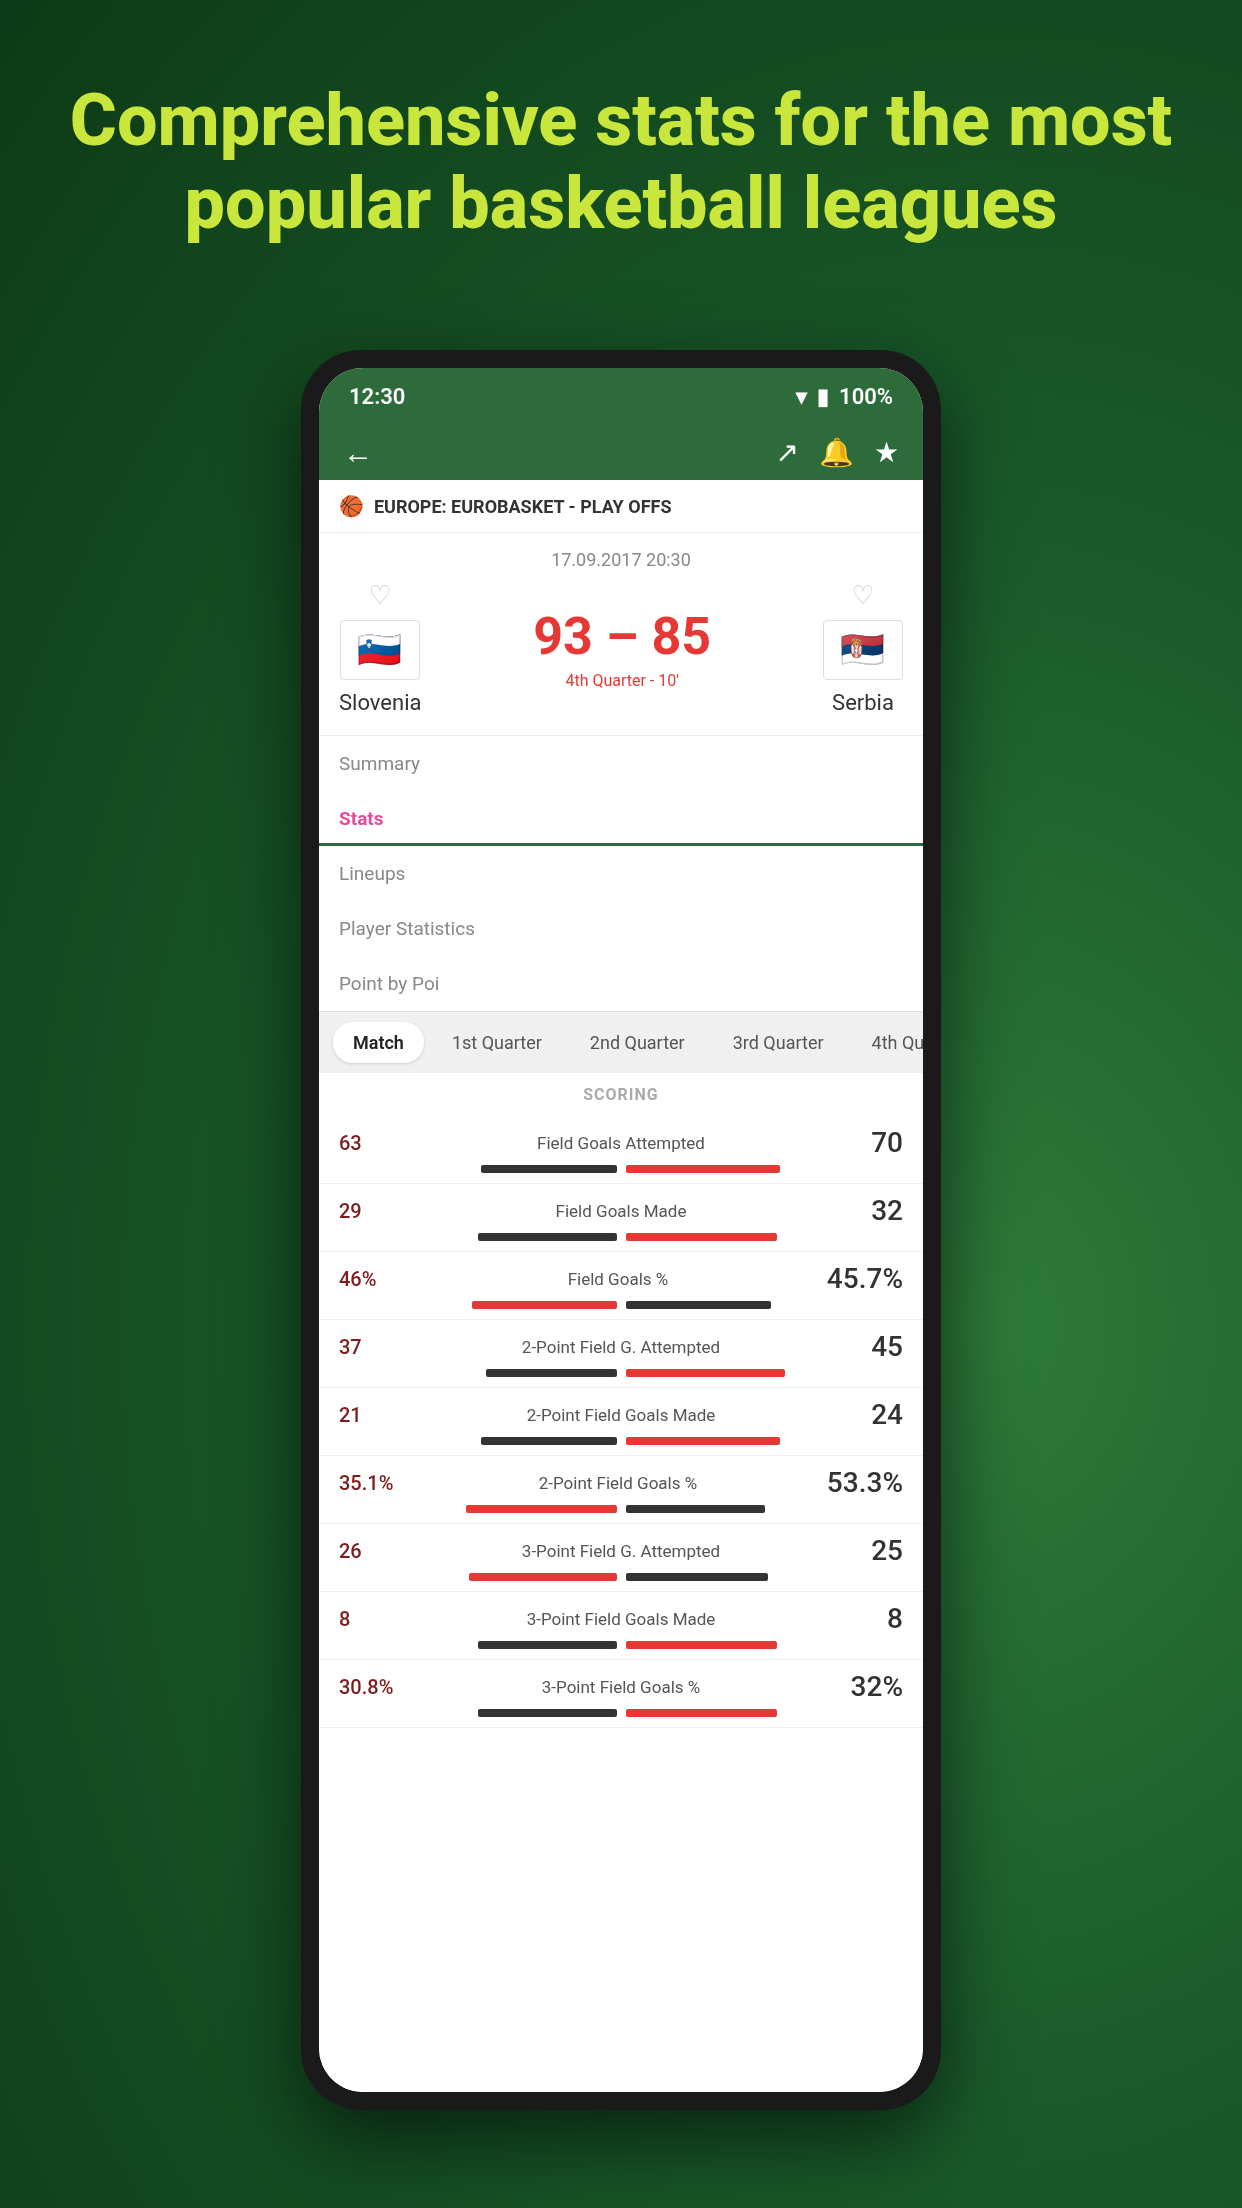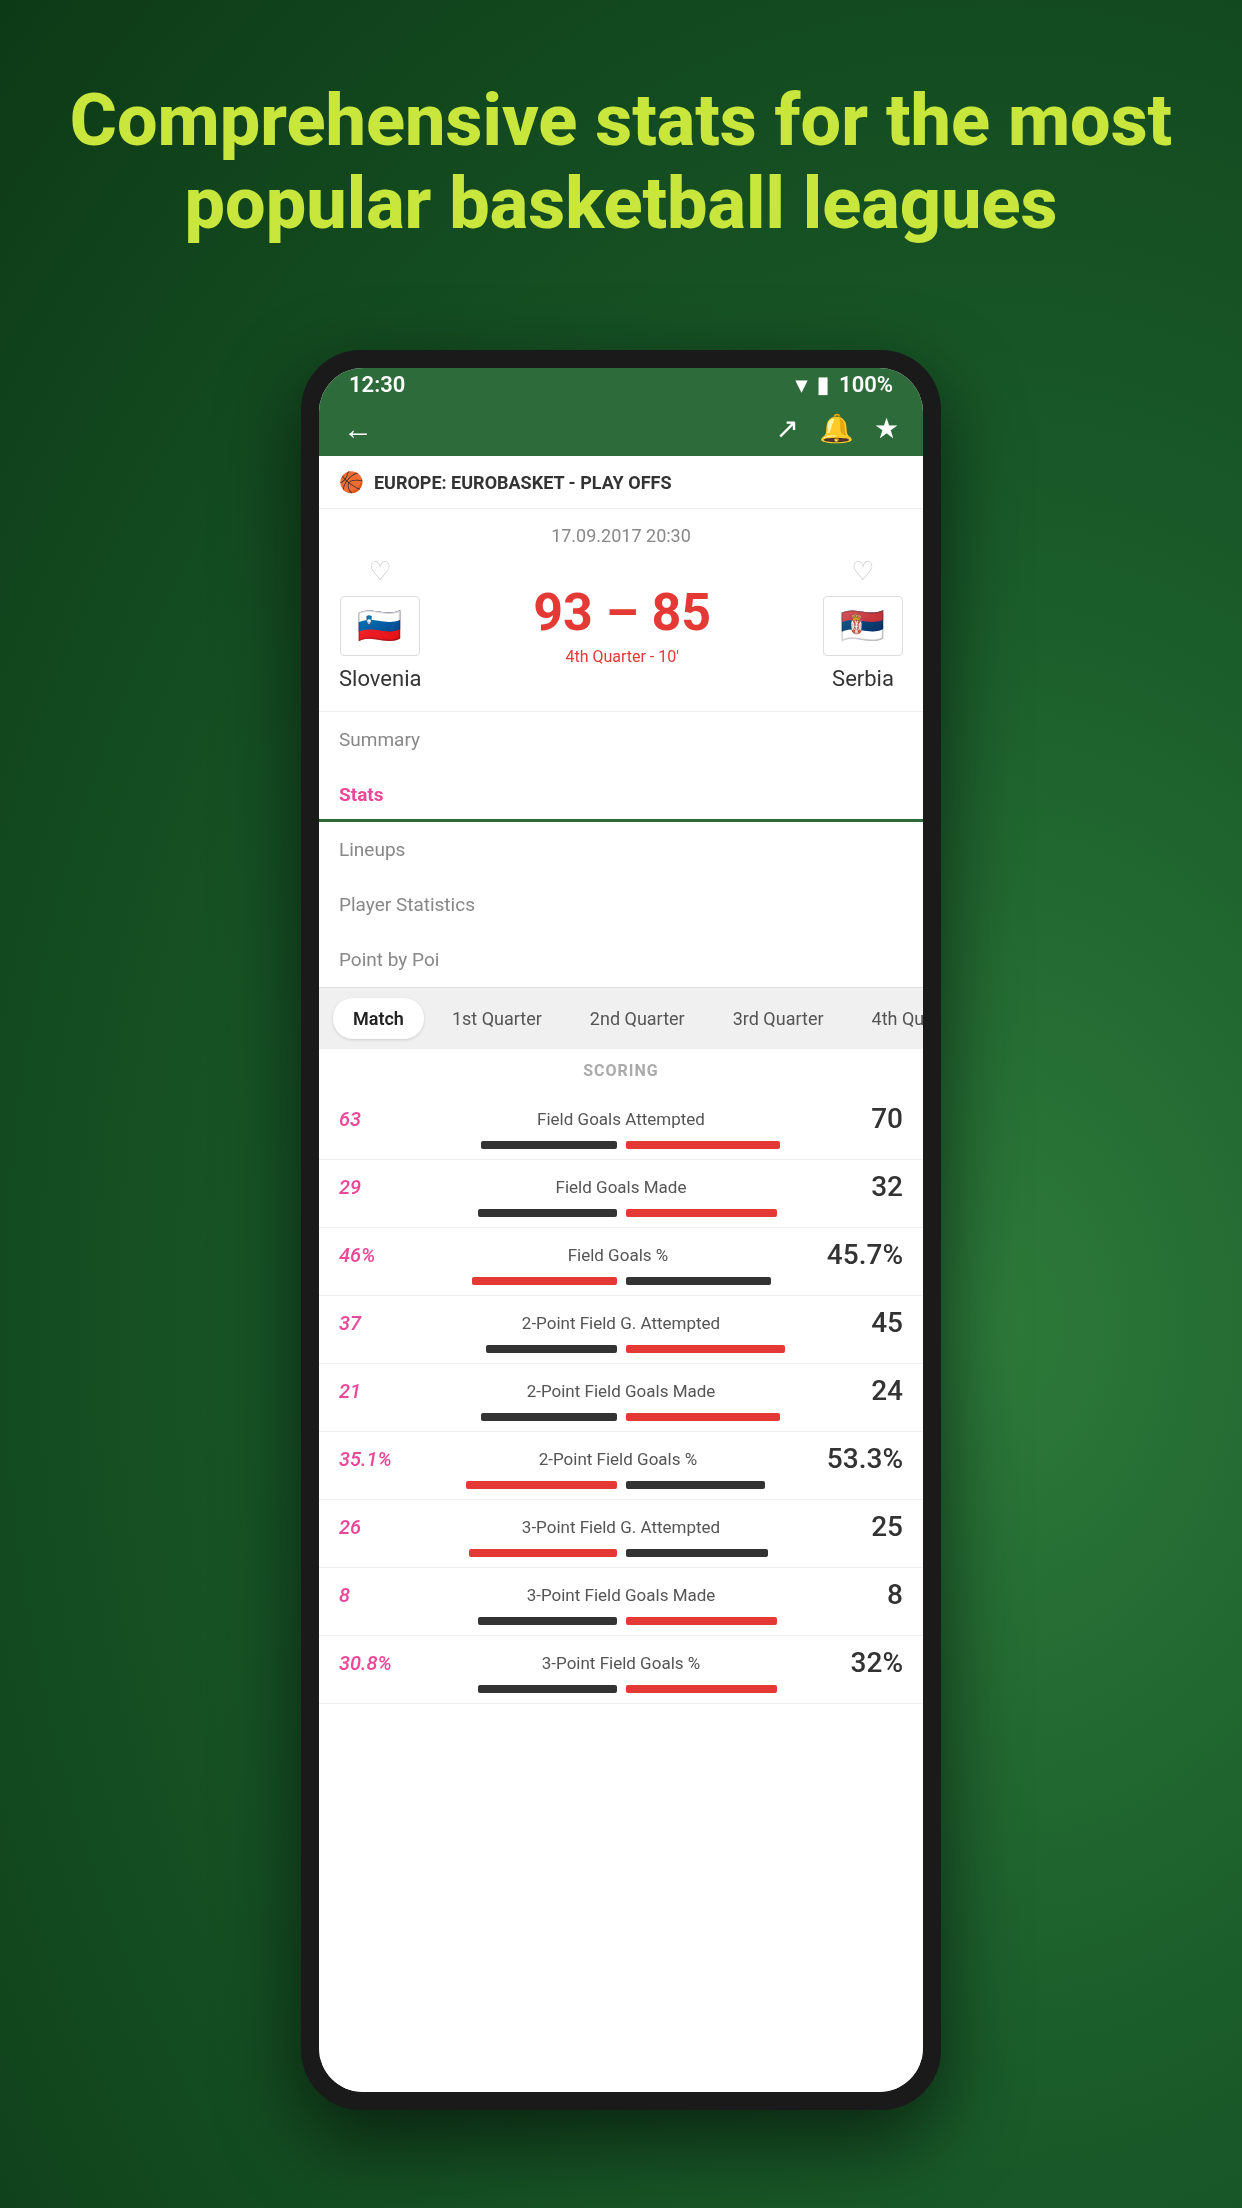--- a/index.html
+++ b/index.html
@@ -59,21 +59,21 @@
       display: flex;
       flex-direction: column;
     }
 
     
     .status-bar {
       background: #2d6b3a;
       display: flex;
       justify-content: space-between;
       align-items: center;
-      padding: 4px 30px;
+      padding: 16px 30px;
       color: white;
       font-size: 22px;
       font-weight: 600;
       flex-shrink: 0;
     }
 
     .status-icons {
       display: flex;
       align-items: center;
       gap: 10px;
@@ -270,24 +270,23 @@
 
     .stat-values {
       display: flex;
       justify-content: space-between;
       align-items: center;
       margin-bottom: 6px;
     }
 
     .stat-left-val {
       font-size: 20px;
-      color: #ec4899;
+      color: #7f1d1d;
       font-weight: 500;
       min-width: 70px;
-      font-style: italic;
     }
 
     .stat-right-val {
       font-size: 28px;
       color: #333;
       font-weight: 500;
       min-width: 70px;
       text-align: right;
     }
 

